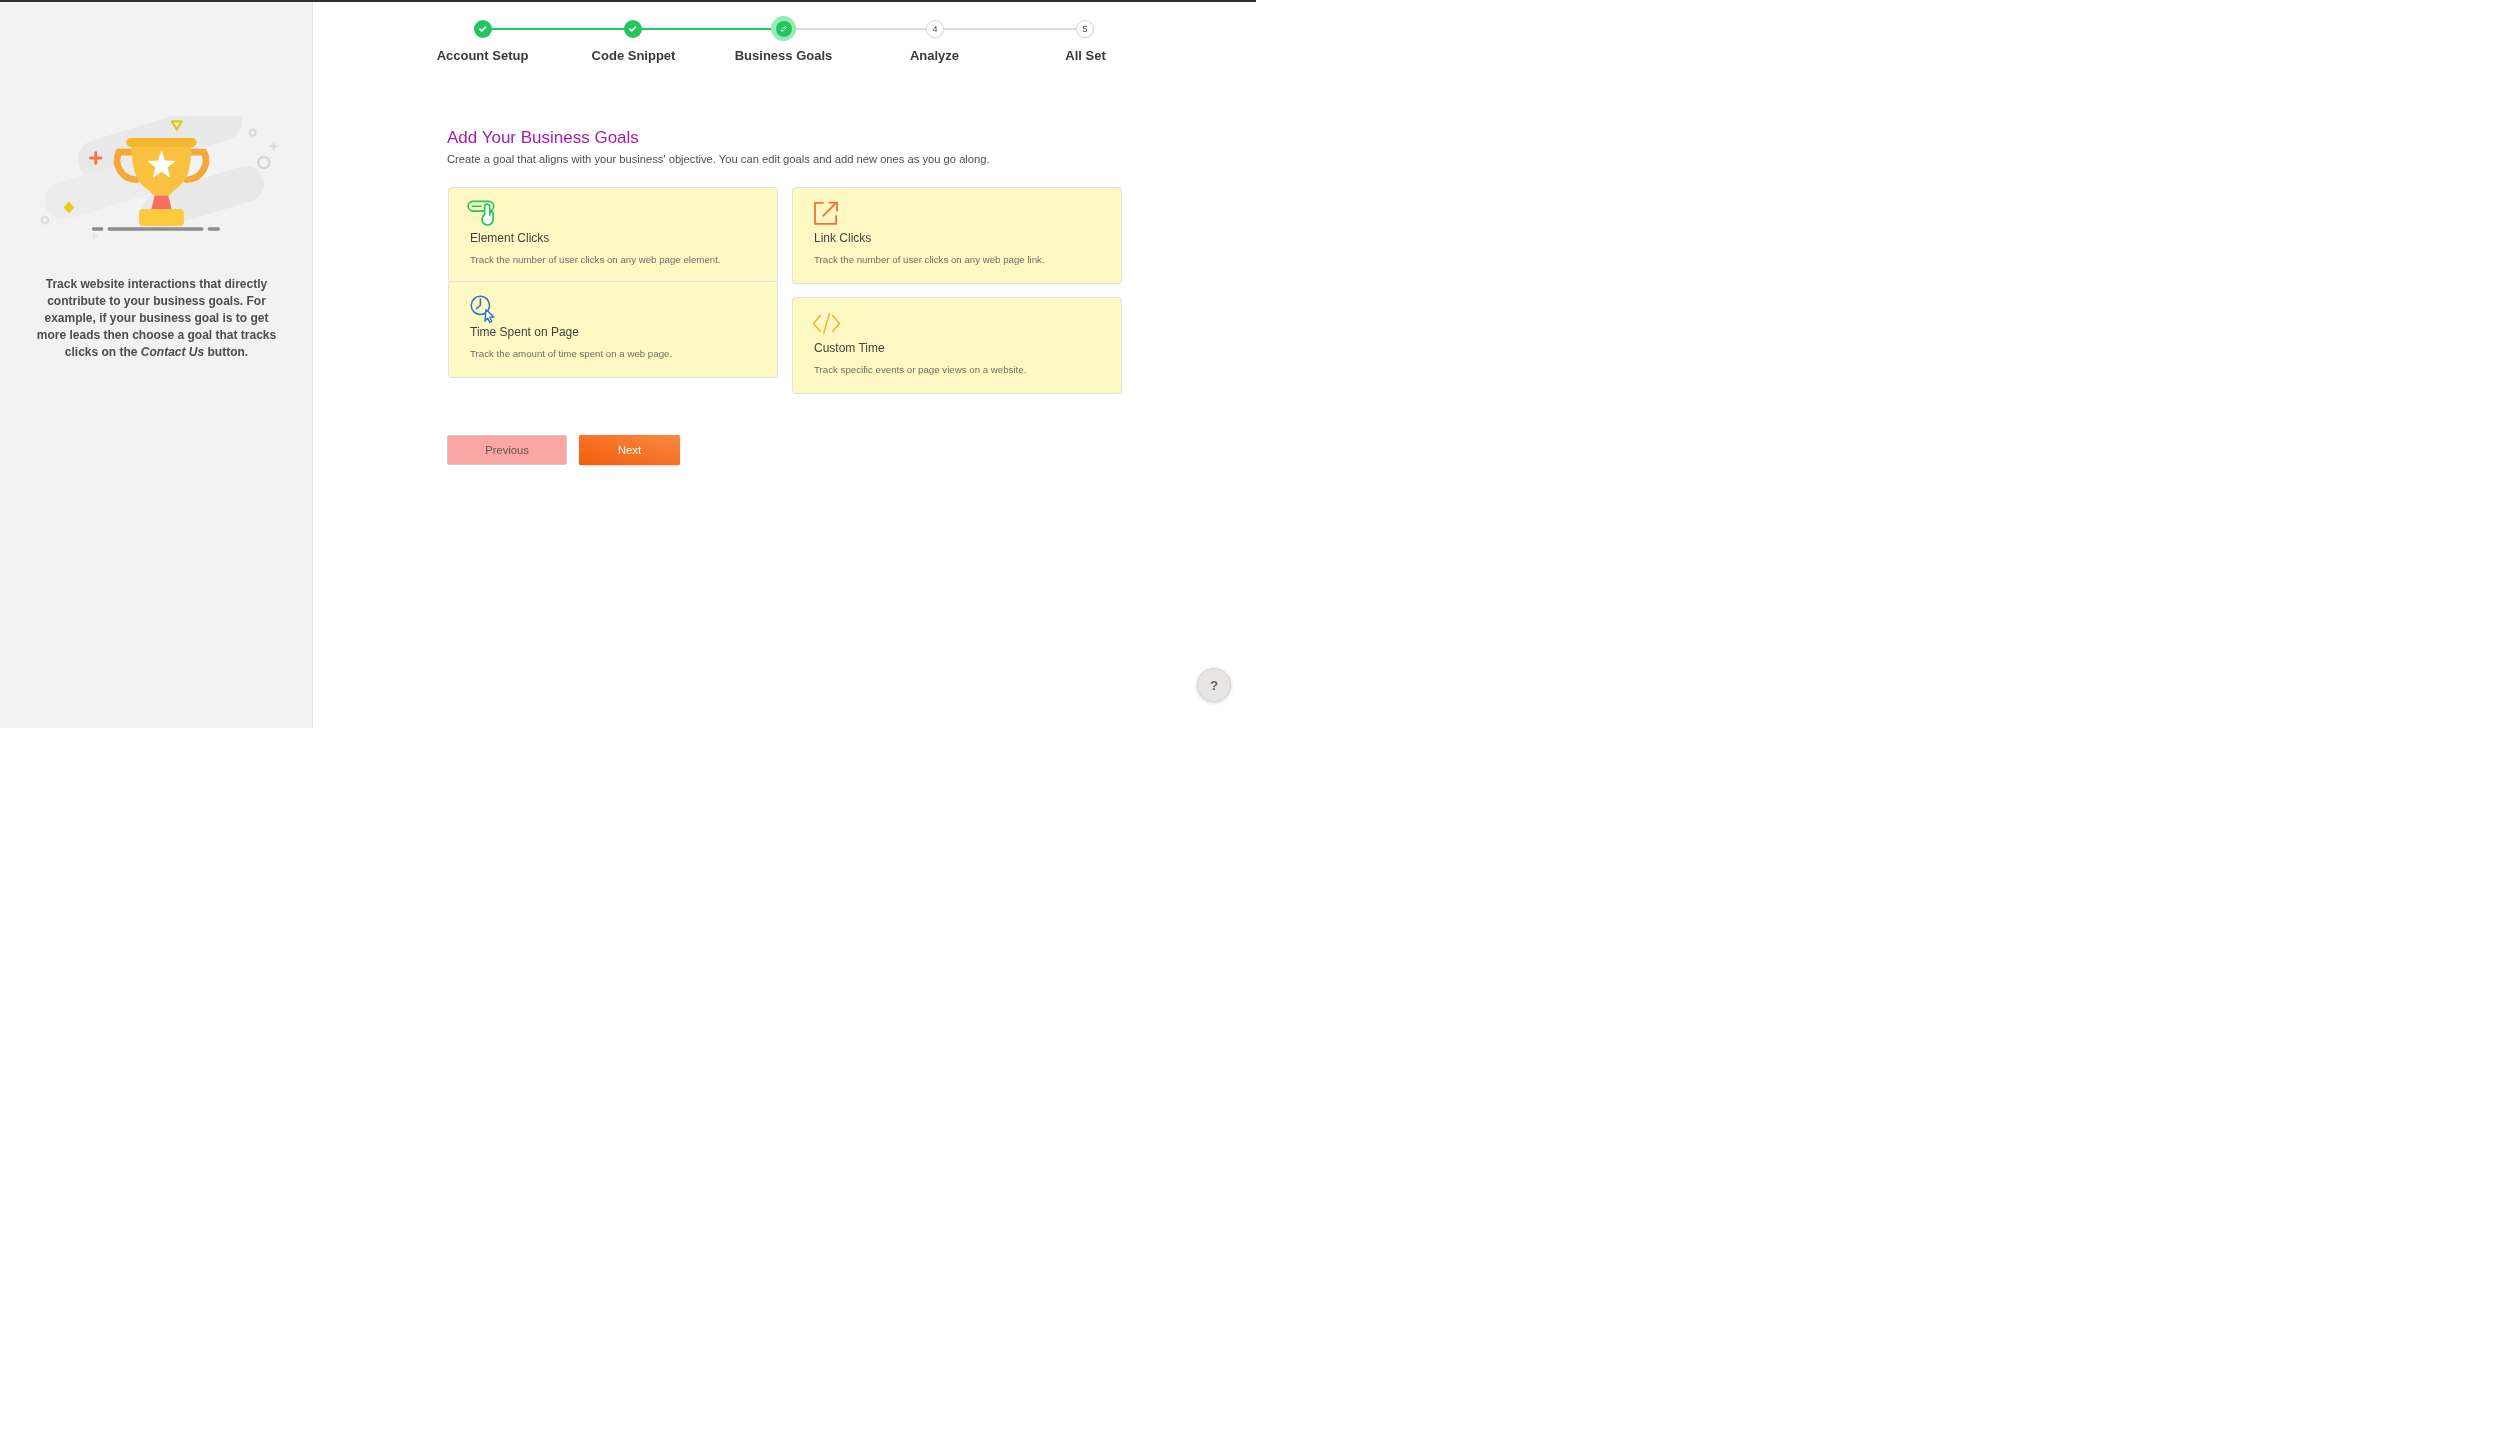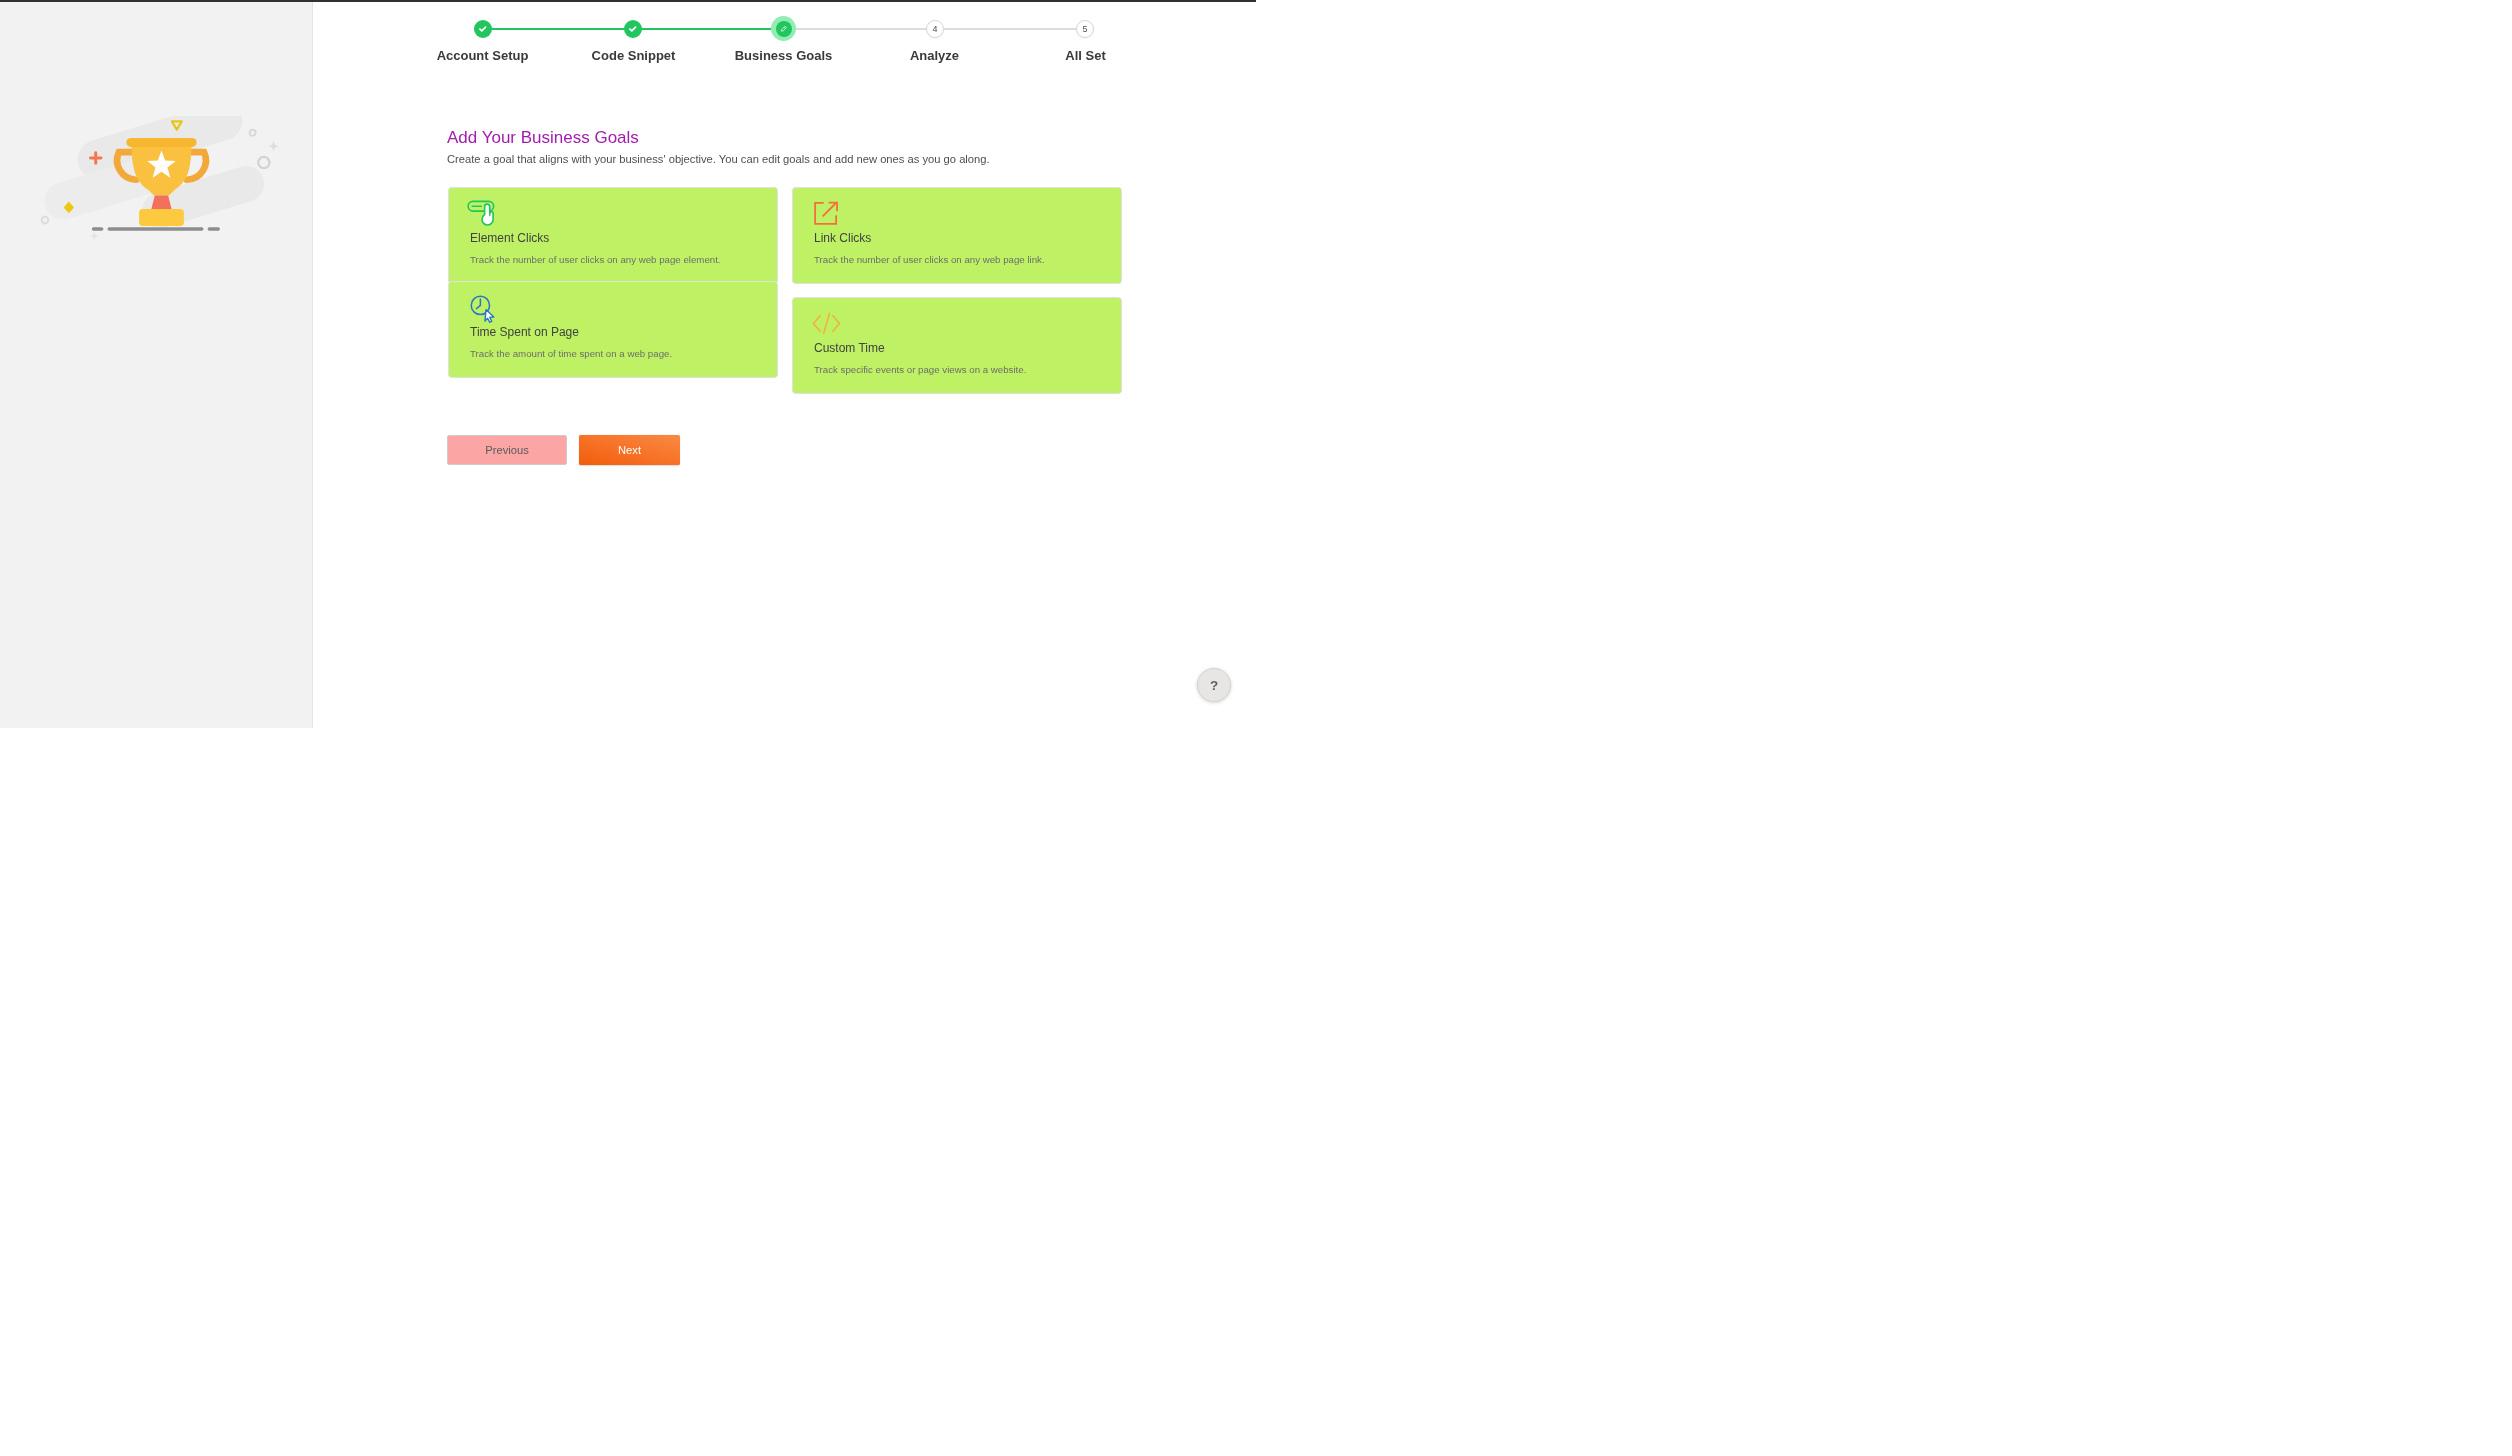--- a/index.html
+++ b/index.html
@@ -31,21 +31,21 @@
   .step-circle.upcoming { width:18px; height:18px; top:20px; background:#fff;
           border:0.7px solid #d7d7d7; box-shadow:0 0.7px 1.5px rgba(0,0,0,.06);
           font-size:9px; color:#4f4f4f; }
   .step-label { position:absolute; top:48px; width:127px; text-align:center;
                 font-size:13px; font-weight:700; color:#3a3a3a; }
 
   
   .page-title { position:absolute; left:447px; top:128px; font-size:17px; font-weight:400; color:#a21caf; }
   .page-subtitle { position:absolute; left:447px; top:153px; font-size:11.2px; color:#4f4f4f; }
 
-  .goal-card { position:absolute; width:330px; height:97px; background:#bef264;
+  .goal-card { position:absolute; width:330px; height:97px; background:#fef9c3;
                border:0.7px solid #e0e0e0; border-radius:3.7px; cursor:pointer; }
   .goal-card .icon { position:absolute; left:18px; top:9.7px; }
   .goal-title { position:absolute; left:21px; top:43px; font-size:12px; font-weight:500; color:#424242; }
   .goal-desc  { position:absolute; left:21px; top:66px; font-size:9.7px; color:#6d6d6d; }
 
   .btn-prev { position:absolute; left:447px; top:435px; width:120px; height:30px;
               background:#fca5a5; border:0.7px solid #cccccc; border-radius:2.2px;
               font-family:"Liberation Sans",sans-serif; font-size:11.2px; font-weight:500; color:#5a5a5a; cursor:pointer; }
   .btn-next { position:absolute; left:579px; top:435px; width:101px; height:30px;
               background:linear-gradient(196deg,#f98a43,#f35c0c); border:none; border-radius:1.5px;
@@ -88,20 +88,21 @@
       <rect x="129" y="29" width="94" height="12" rx="6" fill="#f7b62f"></rect>
 
       <polygon fill="#ffffff" points="176,46 180.9,59.2 195,59.8 184,68.6 187.8,82.2 176,74.4 164.2,82.2 168,68.6 157,59.8 171.1,59.2"></polygon>
 
       <path d="M167 106 L162 126 H190 L185 106 Z" fill="#f3715c"></path>
       <rect x="146" y="124" width="60" height="23" rx="5" fill="#fcc93f"></rect>
 
       <path d="M85 151 H96 M106 151 H230 M240 151 H252" stroke="#8d8d8d" stroke-width="4.5" stroke-linecap="round"></path>
     </svg>
 
+    <div class="sidebar-text"><span>Track website interactions that directly contribute to your business goals. For example, if your business goal is to get more leads then choose a goal that tracks clicks on the </span><i>Contact Us</i><span> button.</span></div>
   </div>
 
   <div class="stepper">
     <div class="step-line done"></div>
     <div class="step-line todo"></div>
 
     <div class="step-circle completed" style="left:67px">
       <svg width="13.5" height="13.5" viewBox="0 0 24 24">
           <polyline points="7,12.5 10.3,15.8 17,9" fill="none" stroke="#fff" stroke-width="3" stroke-linecap="round" stroke-linejoin="round"></polyline>
         </svg>

